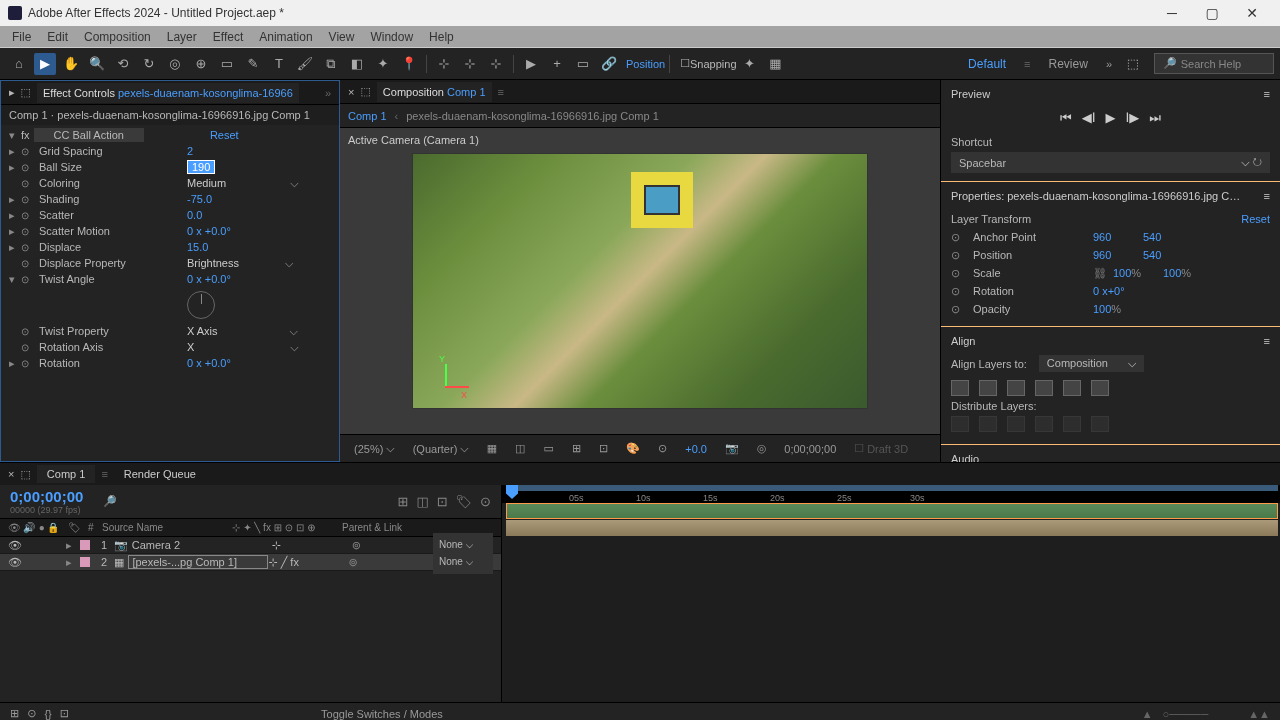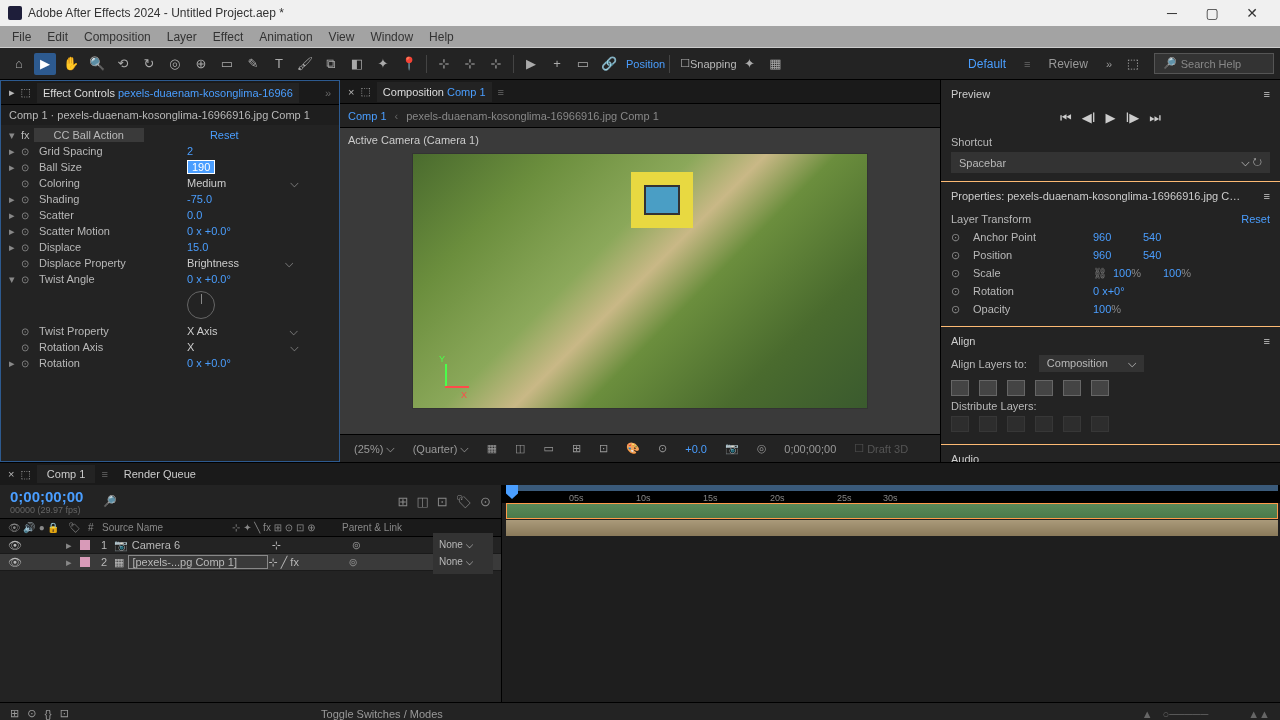--- a/index.html
+++ b/index.html
@@ -475,21 +475,21 @@
         <span style="width:110px">⊹ ✦ ╲ fx ⊞ ⊙ ⊡ ⊕</span>
         <span>Parent &amp; Link</span>
       </div>
       <div class="tl-layer">
         <span class="tl-eye">👁</span>
         <span style="width:44px"></span>
         <span style="color:#888;width:10px">▸</span>
         <span class="tl-color" style="background:#d89ab8"></span>
         <span class="tl-num">1</span>
         <span style="margin-right:4px">📷</span>
-        <span class="tl-name">Camera 6</span>
+        <span class="tl-name">Camera 2</span>
         <span style="width:80px">⊹</span>
         <span style="color:#888">⊚</span>
         <span class="tl-parent"><span>None</span> ⌵</span>
       </div>
       <div class="tl-layer selected">
         <span class="tl-eye">👁</span>
         <span style="width:44px"></span>
         <span style="color:#888;width:10px">▸</span>
         <span class="tl-color" style="background:#d89ab8"></span>
         <span class="tl-num">2</span>
@@ -502,21 +502,21 @@
     </div>
     <div class="tl-right">
       <div class="tl-ruler">
         <div class="tl-workarea"></div>
         <div class="tl-playhead"></div>
         <span class="tl-tick" style="left:67px">05s</span>
         <span class="tl-tick" style="left:134px">10s</span>
         <span class="tl-tick" style="left:201px">15s</span>
         <span class="tl-tick" style="left:268px">20s</span>
         <span class="tl-tick" style="left:335px">25s</span>
-        <span class="tl-tick" style="left:381px">30s</span>
+        <span class="tl-tick" style="left:408px">30s</span>
       </div>
       <div class="tl-bar tl-bar1"></div>
       <div class="tl-bar tl-bar2"></div>
     </div>
   </div>
   <div class="statusbar">
     <span>⊞</span>
     <span style="margin-left:8px">⊙</span>
     <span style="margin-left:8px">{}</span>
     <span style="margin-left:8px">⊡</span>

